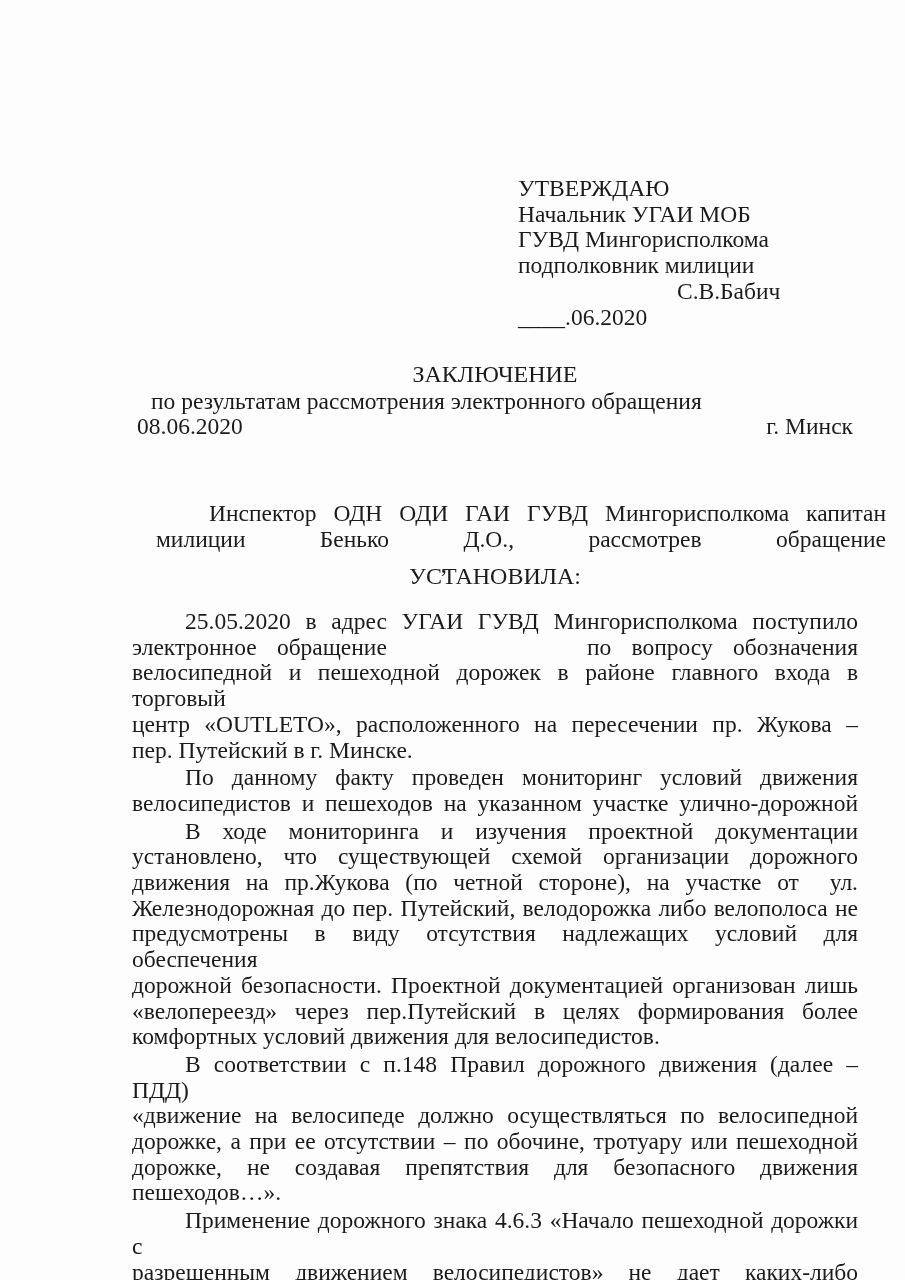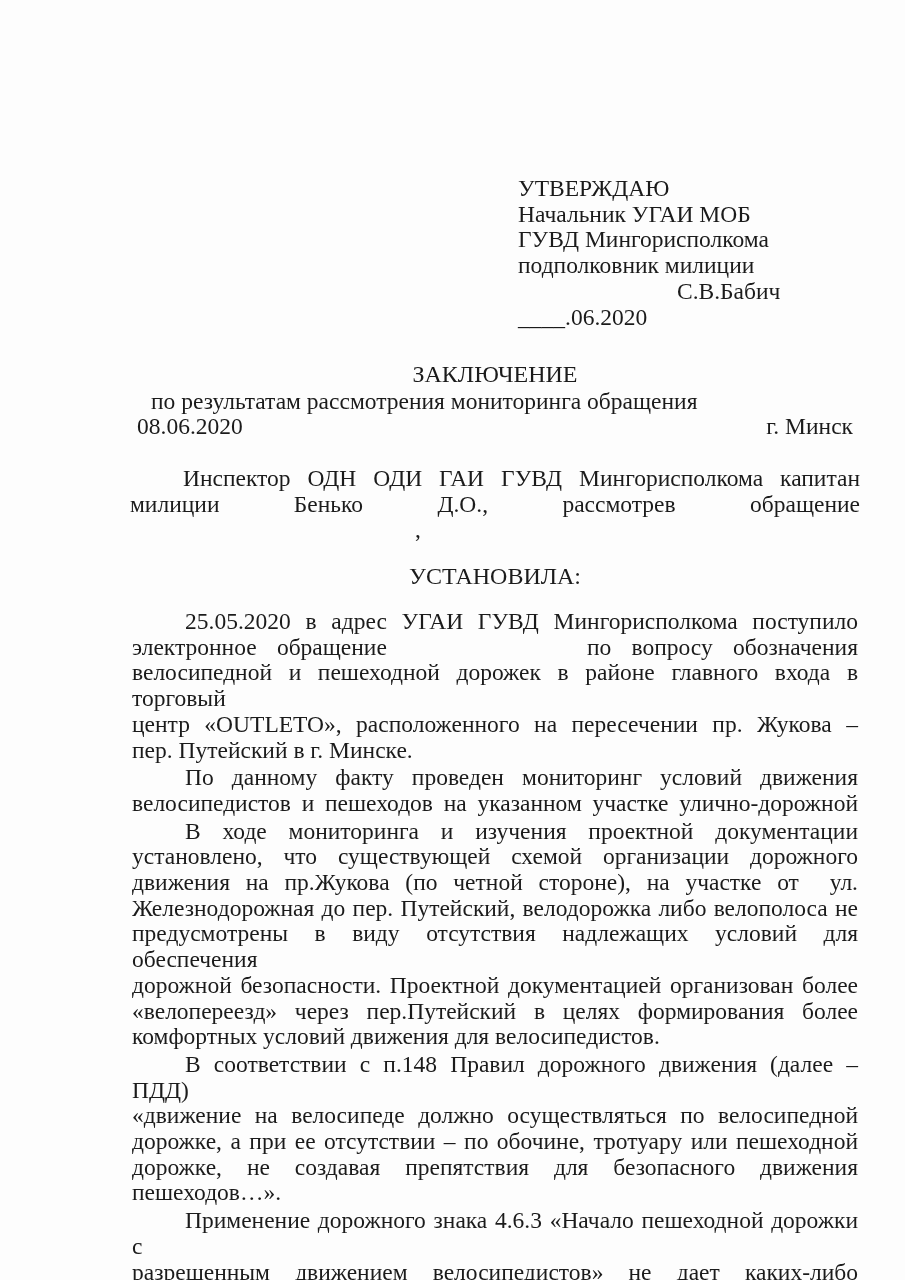--- a/index.html
+++ b/index.html
@@ -21,41 +21,41 @@
   #approval-block { left:518px; top:176px; width:336px; }
   #approval-block .tline { text-align:left; }
   #approval-signature { padding-left:159px; }
 
   #doc-title    { top:362px; text-align:center; font-size:24px; line-height:25.7px; }
   #doc-subtitle { top:389px; padding-left:21px; font-size:23.5px; line-height:25.7px; }
   #doc-dateline { top:414px; display:flex; justify-content:space-between;
                   padding-left:7px; padding-right:7px; box-sizing:border-box;
                   font-size:23.5px; line-height:25.7px;font-family:Liberation Serif, serif; }
 
-  #intro-paragraph { top:466px; }
+  #intro-paragraph { top:501px;margin-left:26px; }
   #resolution-heading { top:564px; text-align:center; font-size:24px; line-height:25.7px; }
   #body-text { top:607px; }
   .paragraph { margin:2px; }
 </style>
 </head>
 <body>
 
 <div class="abs" id="approval-block">
   <div id="approval-lines">
       <div class="tline">УТВЕРЖДАЮ</div>
       <div class="tline">Начальник УГАИ МОБ</div>
       <div class="tline">ГУВД Мингорисполкома</div>
       <div class="tline">подполковник милиции</div>
     </div>
   <div class="tline" id="approval-signature">С.В.Бабич</div>
   <div class="tline">____.06.2020</div>
 </div>
 
 <div class="abs col" id="doc-title">ЗАКЛЮЧЕНИЕ</div>
-<div class="abs col" id="doc-subtitle">по результатам рассмотрения мониторинга обращения</div>
+<div class="abs col" id="doc-subtitle">по результатам рассмотрения электронного обращения</div>
 <div class="abs col" id="doc-dateline">
   <span>08.06.2020</span>
   <span>г. Минск</span>
 </div>
 
 <div class="abs col" id="intro-paragraph">
     <div class="tline full ind">Инспектор ОДН ОДИ ГАИ ГУВД Мингорисполкома капитан</div>
     <div class="tline full">милиции Бенько Д.О., рассмотрев обращение<span class="gap" style="width: 285px;"></span>,</div>
   </div>
 
@@ -72,21 +72,21 @@
     <div class="paragraph">
       <div class="tline full ind">По данному факту проведен мониторинг условий движения</div>
       <div class="tline full">велосипедистов и пешеходов на указанном участке улично-дорожной</div>
     </div>
     <div class="paragraph">
       <div class="tline full ind">В ходе мониторинга и изучения проектной документации</div>
       <div class="tline full">установлено, что существующей схемой организации дорожного</div>
       <div class="tline full">движения на пр.Жукова (по четной стороне), на участке от<span class="gap" style="width: 15px;"></span> ул.</div>
       <div class="tline full">Железнодорожная до пер. Путейский, велодорожка либо велополоса не</div>
       <div class="tline full">предусмотрены в виду отсутствия надлежащих условий для обеспечения</div>
-      <div class="tline full">дорожной безопасности. Проектной документацией организован более</div>
+      <div class="tline full">дорожной безопасности. Проектной документацией организован лишь</div>
       <div class="tline full">«велопереезд» через пер.Путейский в целях формирования более</div>
       <div class="tline">комфортных условий движения для велосипедистов.</div>
     </div>
     <div class="paragraph">
       <div class="tline full ind">В соответствии с п.148 Правил дорожного движения (далее – ПДД)</div>
       <div class="tline full">«движение на велосипеде должно осуществляться по велосипедной</div>
       <div class="tline full">дорожке, а при ее отсутствии – по обочине, тротуару или пешеходной</div>
       <div class="tline full">дорожке, не создавая препятствия для безопасного движения</div>
       <div class="tline">пешеходов…».</div>
     </div>

